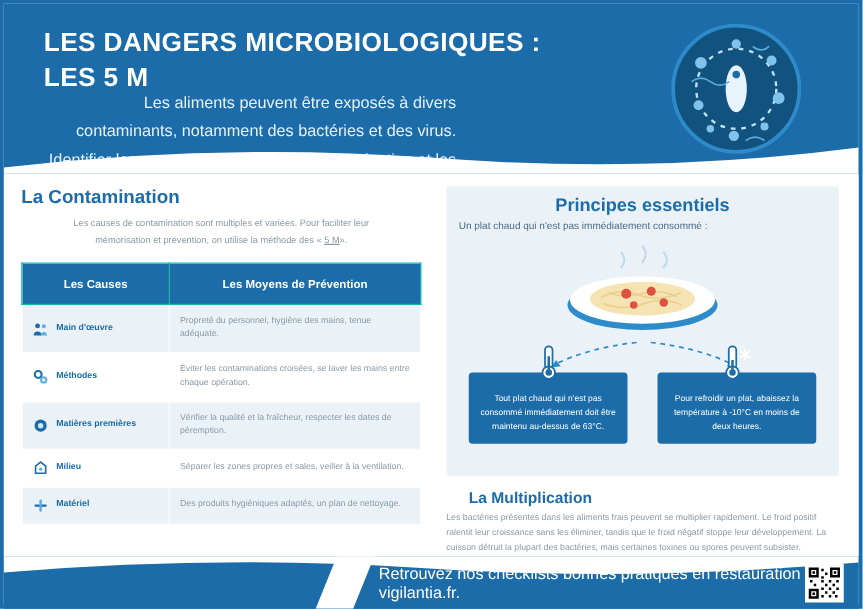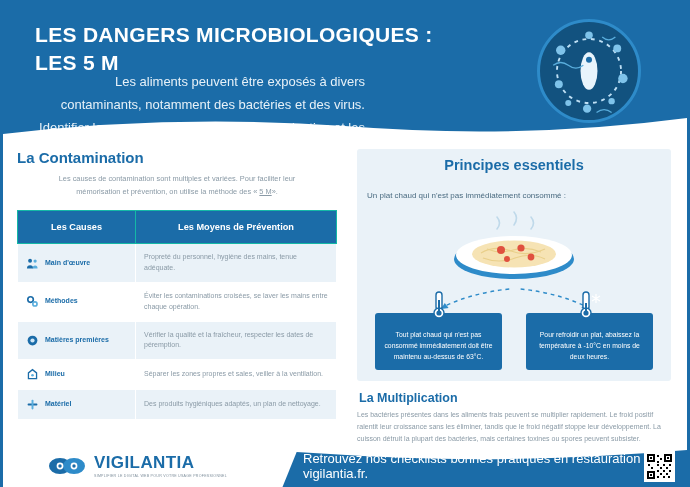--- a/index.html
+++ b/index.html
@@ -133,21 +133,21 @@
     border-radius: 3px;
     padding: 8px 10px 12px 10px;
     height: 232px;
     position: relative;
   }
   .panel-title {
     color: #1b6ca8;
     font-size: 14.5px;
     font-weight: bold;
     text-align: center;
-    margin-bottom: 16px;
+    margin-bottom: 1px;
   }
   .panel-lead {
     color: #4a6b80;
     font-size: 8px;
     line-height: 1.7;
     margin-bottom: 4px;
   }
   .plate-wrap {
     text-align: center;
     height: 78px;
@@ -173,21 +173,21 @@
   }
   .thermo {
     position: absolute;
     left: 50%; top: -23px;
     transform: translateX(-50%);
   }
   .multi-title {
     color: #1b6ca8;
     font-size: 12.5px;
     font-weight: bold;
-    margin: 10px 0 4px 2px;
+    margin: 10px 0 4px 18px;
   }
   .multi-body {
     color: #8a9aa6;
     font-size: 7px;
     line-height: 1.7;
   }
 
   
   .footer {
     position: relative;
@@ -430,34 +430,20 @@
       <div class="multi-title">La Multiplication</div>
       <div class="multi-body">Les bactéries présentes dans les aliments frais peuvent se multiplier rapidement. Le froid positif ralentit leur croissance sans les éliminer, tandis que le froid négatif stoppe leur développement. La cuisson détruit la plupart des bactéries, mais certaines toxines ou spores peuvent subsister.</div>
     </div>
   </div>
 
   <div class="footer">
     <svg class="footer-wave" viewBox="0 0 690 22" preserveAspectRatio="none">
       <path d="M0 0 L690 0 L690 6 Q500 22 330 10 Q170 0 0 14 Z" fill="#ffffff"></path>
     </svg>
     <div class="footer-left-cut"></div>
-    <div class="footer-left">
-      <svg width="40" height="24" viewBox="0 0 40 24">
-        <ellipse cx="13" cy="12" rx="11" ry="8" fill="#1b6ca8"></ellipse>
-        <ellipse cx="27" cy="12" rx="11" ry="8" fill="#2e8bc9"></ellipse>
-        <circle cx="13" cy="12" r="3.4" fill="#ffffff"></circle>
-        <circle cx="27" cy="12" r="3.4" fill="#ffffff"></circle>
-        <circle cx="13" cy="12" r="1.7" fill="#1b6ca8"></circle>
-        <circle cx="27" cy="12" r="1.7" fill="#1b6ca8"></circle>
-      </svg>
-      <span>
-        <span class="brand-name">VIGILANTIA</span>
-        <div class="brand-tag">SIMPLIFIER LE DIGITAL WEB POUR VOTRE USAGE PROFESSIONNEL</div>
-      </span>
-    </div>
     <div class="footer-text">Retrouvez nos checklists bonnes pratiques en restauration sur vigilantia.fr.</div>
     <div class="qr">
       <svg width="27" height="27" viewBox="0 0 27 27">
         <rect width="27" height="27" fill="#ffffff"></rect>
         <g fill="#000000">
           <rect x="1" y="1" width="8" height="8"></rect>
             <rect x="18" y="1" width="8" height="8"></rect>
           <rect x="1" y="18" width="8" height="8"></rect>
         </g>
         <g fill="#ffffff">

